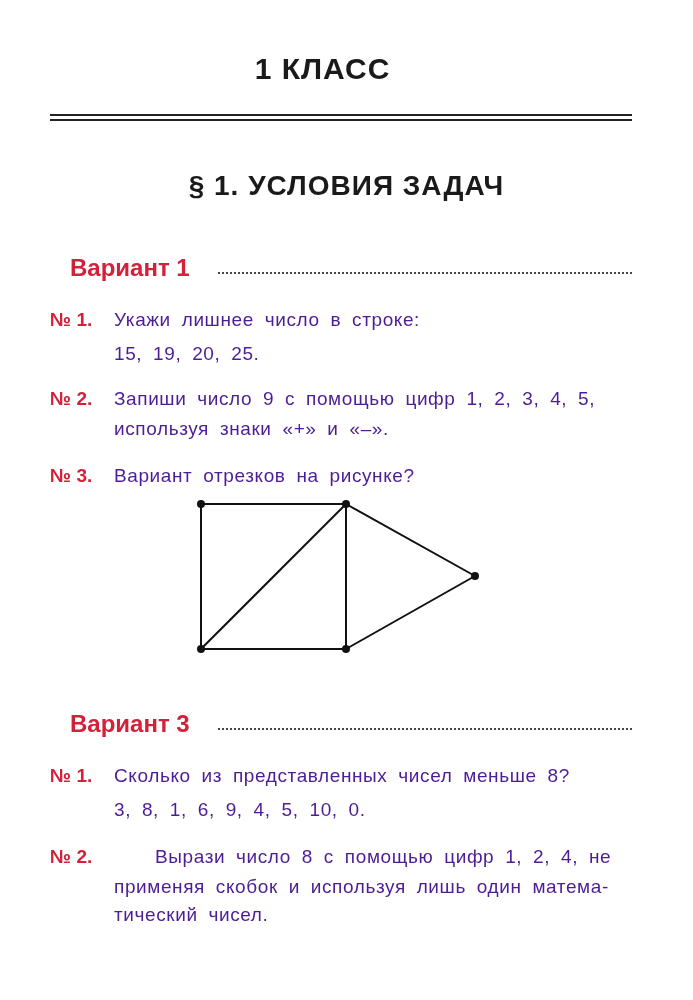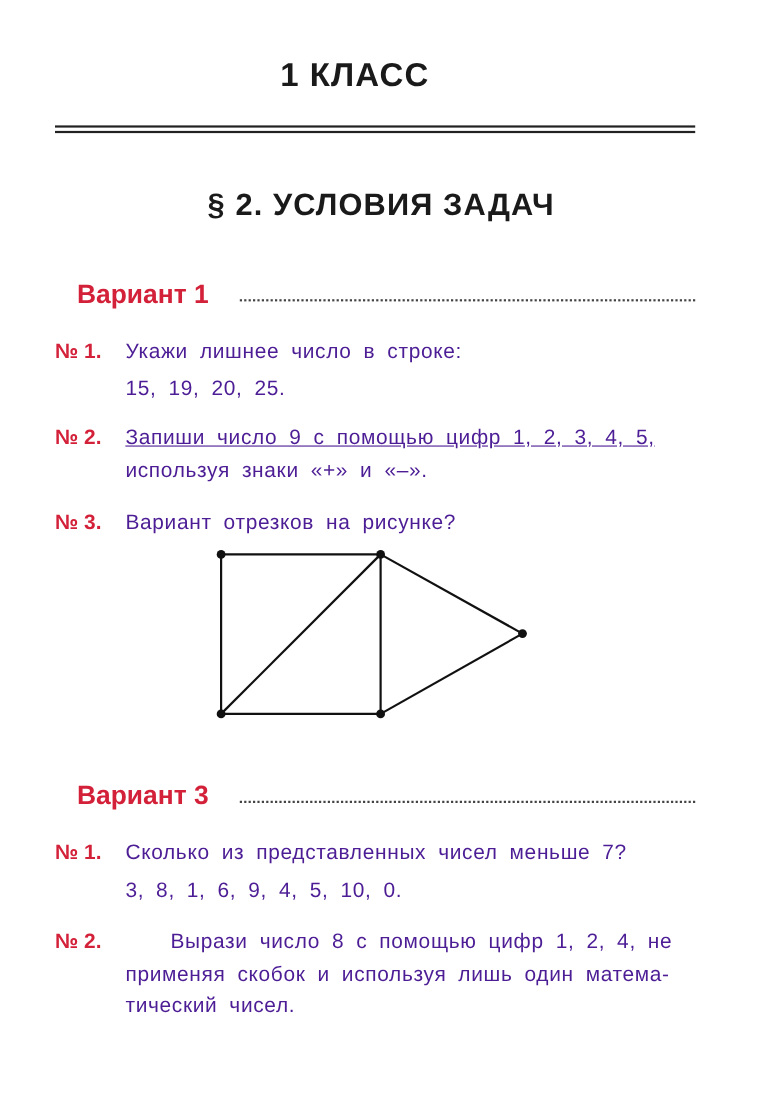--- a/index.html
+++ b/index.html
@@ -19,31 +19,31 @@
           word-spacing:5px; white-space:nowrap; }
   svg.fig { left:0; top:0; }
 </style>
 </head>
 <body>
 
 <div class="abs class-title">1  КЛАСС</div>
 <div class="abs rule" style="top:114px;"></div>
 <div class="abs rule" style="top:119px;"></div>
 
-<div class="abs section-title">§ 2. УСЛОВИЯ  ЗАДАЧ</div>
+<div class="abs section-title">§ 1. УСЛОВИЯ  ЗАДАЧ</div>
 
 <div class="abs variant" style="top:254px;">Вариант  1</div>
 <div class="abs dots" style="left:218px; width:414px; top:272px;"></div>
 
 <div class="abs num" style="top:309px;">№ 1.</div>
 <div class="abs line" style="top:309px;">Укажи лишнее число в строке:</div>
 <div class="abs line" style="top:343px;">15,  19,  20,  25.</div>
 
 <div class="abs num" style="top:388px;">№ 2.</div>
-<div class="abs line" style="top:388px;text-decoration:underline;">Запиши число 9 с помощью цифр 1, 2, 3, 4, 5,</div>
+<div class="abs line" style="top:388px;">Запиши число 9 с помощью цифр 1, 2, 3, 4, 5,</div>
 <div class="abs line" style="top:418px;">используя знаки «+» и «–».</div>
 
 <div class="abs num" style="top:465px;">№ 3.</div>
 <div class="abs line" style="top:465px;">Вариант отрезков на рисунке?</div>
 
 <svg class="abs fig" width="693" height="1000">
   <g stroke="#111" stroke-width="2" fill="none">
     <line x1="201" y1="504" x2="346" y2="504"></line>
     <line x1="201" y1="504" x2="201" y2="649"></line>
     <line x1="201" y1="649" x2="346" y2="649"></line>
@@ -58,19 +58,19 @@
     <circle cx="201" cy="649" r="4"></circle>
     <circle cx="346" cy="649" r="4"></circle>
     <circle cx="475" cy="576" r="4"></circle>
   </g>
 </svg>
 
 <div class="abs variant" style="top:710px;">Вариант  3</div>
 <div class="abs dots" style="left:218px; width:414px; top:728px;"></div>
 
 <div class="abs num" style="top:765px;">№ 1.</div>
-<div class="abs line" style="top:765px;">Сколько из представленных чисел меньше 7?</div>
+<div class="abs line" style="top:765px;">Сколько из представленных чисел меньше 8?</div>
 <div class="abs line" style="top:799px;">3,  8,  1,  6,  9,  4,  5,  10,  0.</div>
 
 <div class="abs num" style="top:846px;">№ 2.</div>
 <div class="abs line" style="top:846px;margin-left:41px;">Вырази число 8 с помощью цифр 1, 2, 4, не</div>
 <div class="abs line" style="top:876px;">применяя скобок и используя лишь один матема-</div>
 <div class="abs line" style="top:904px;">тический чисел.</div>
 
 </body></html>

